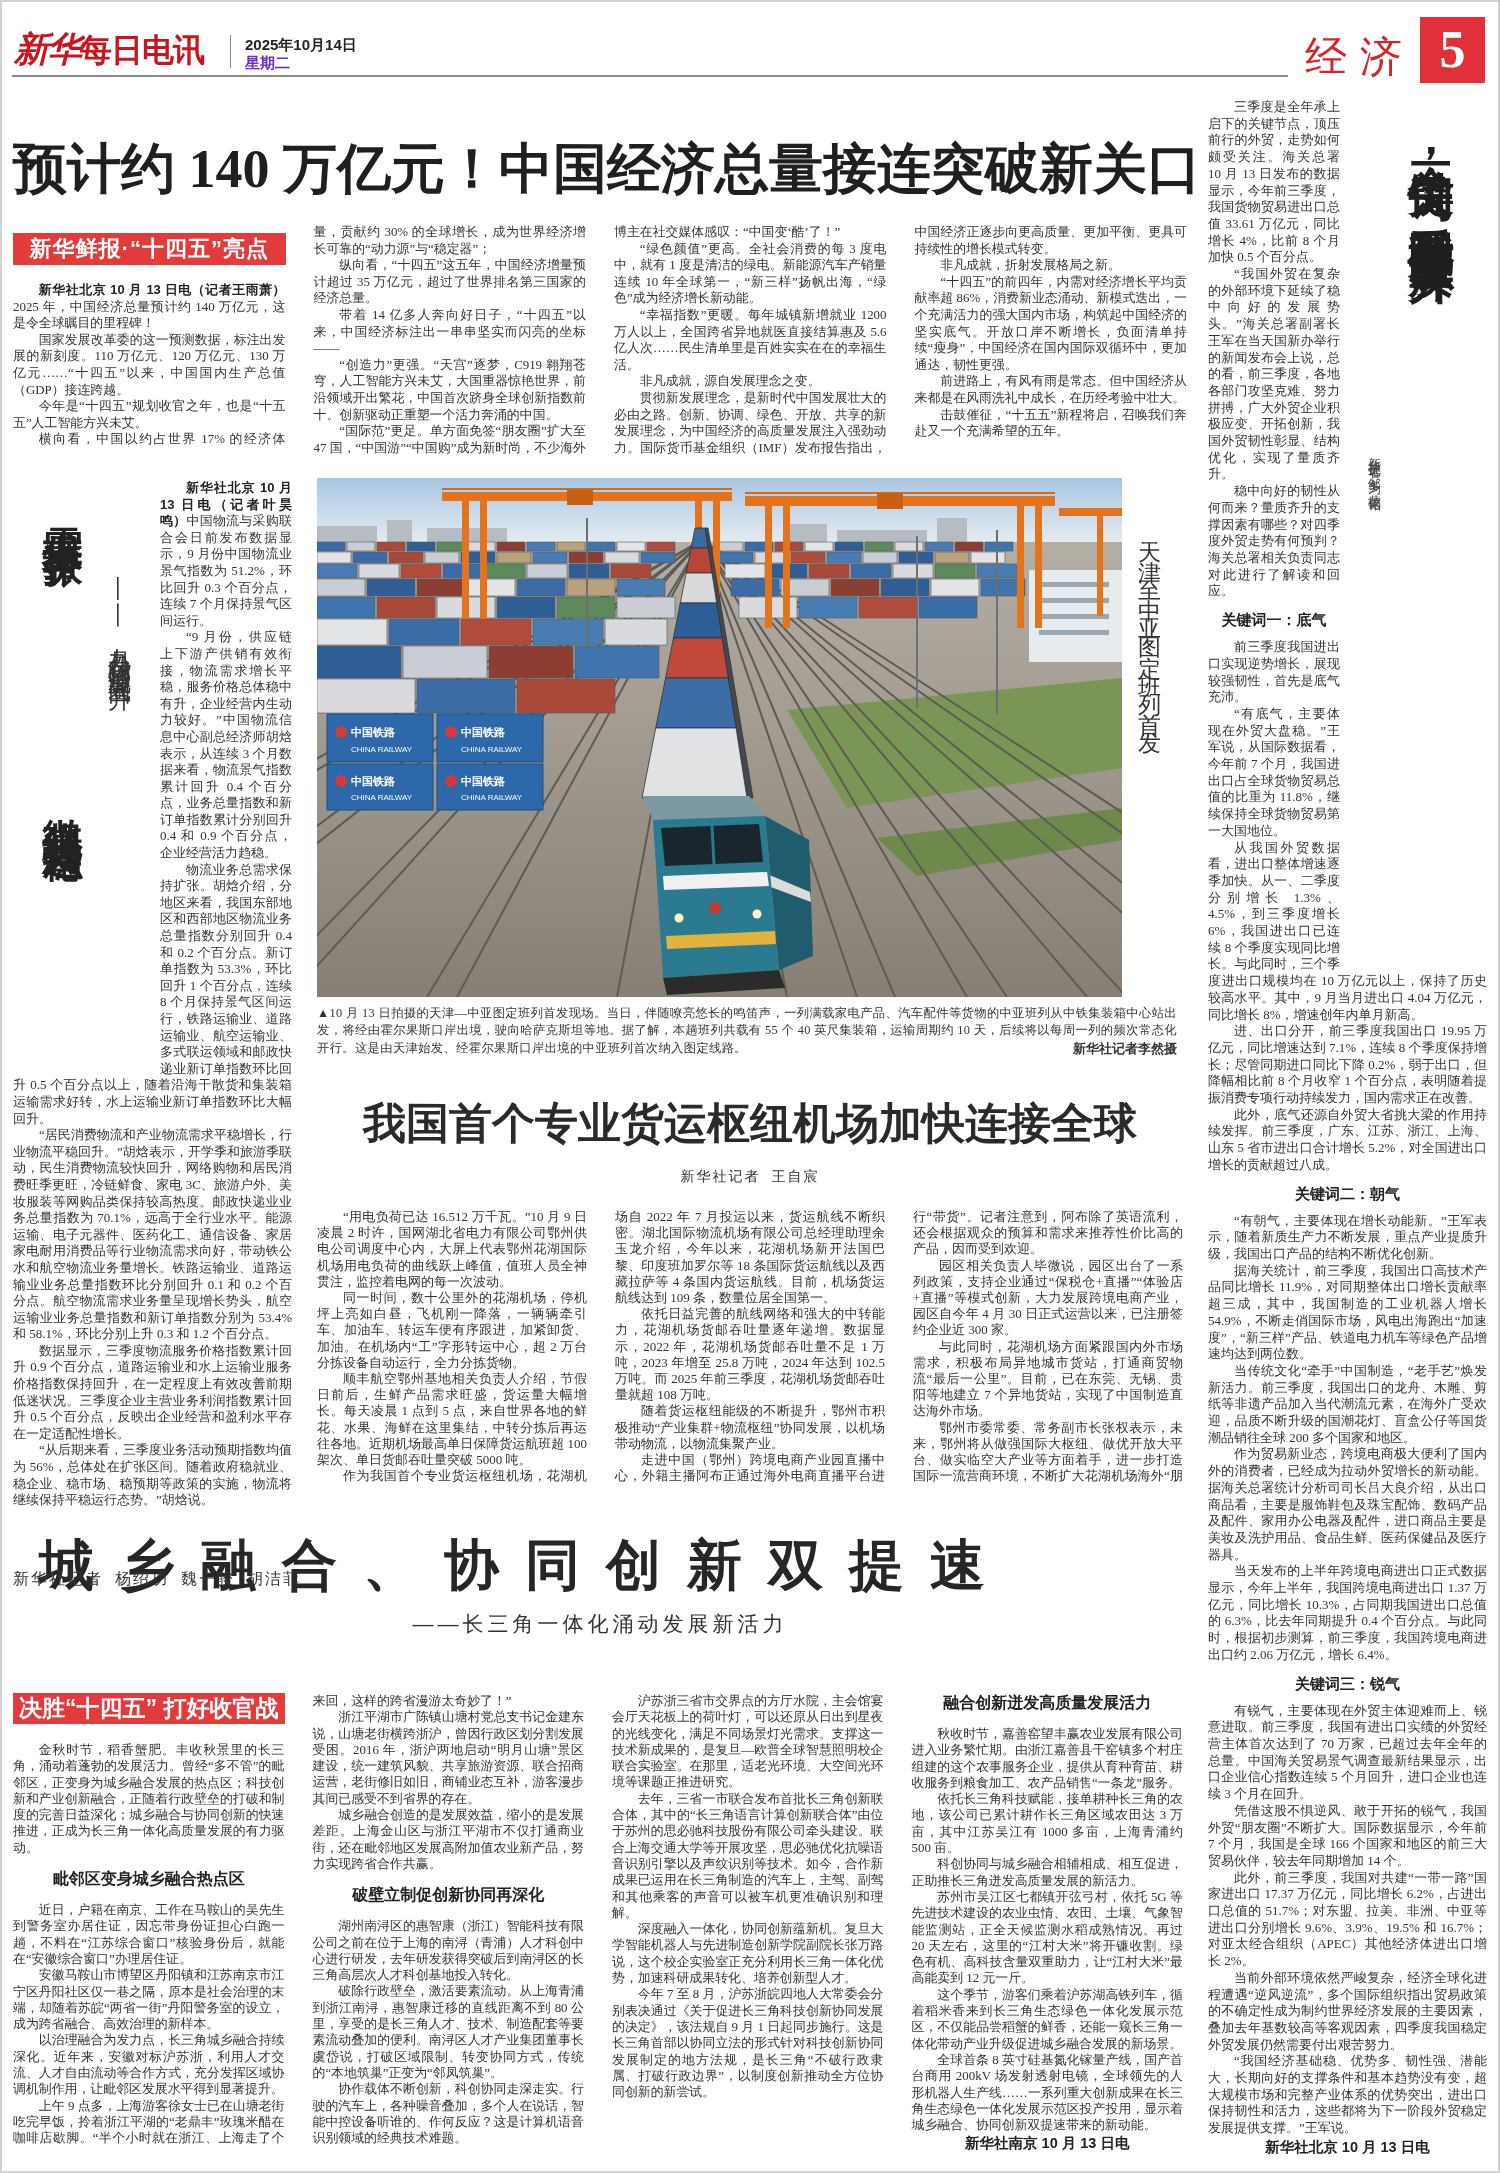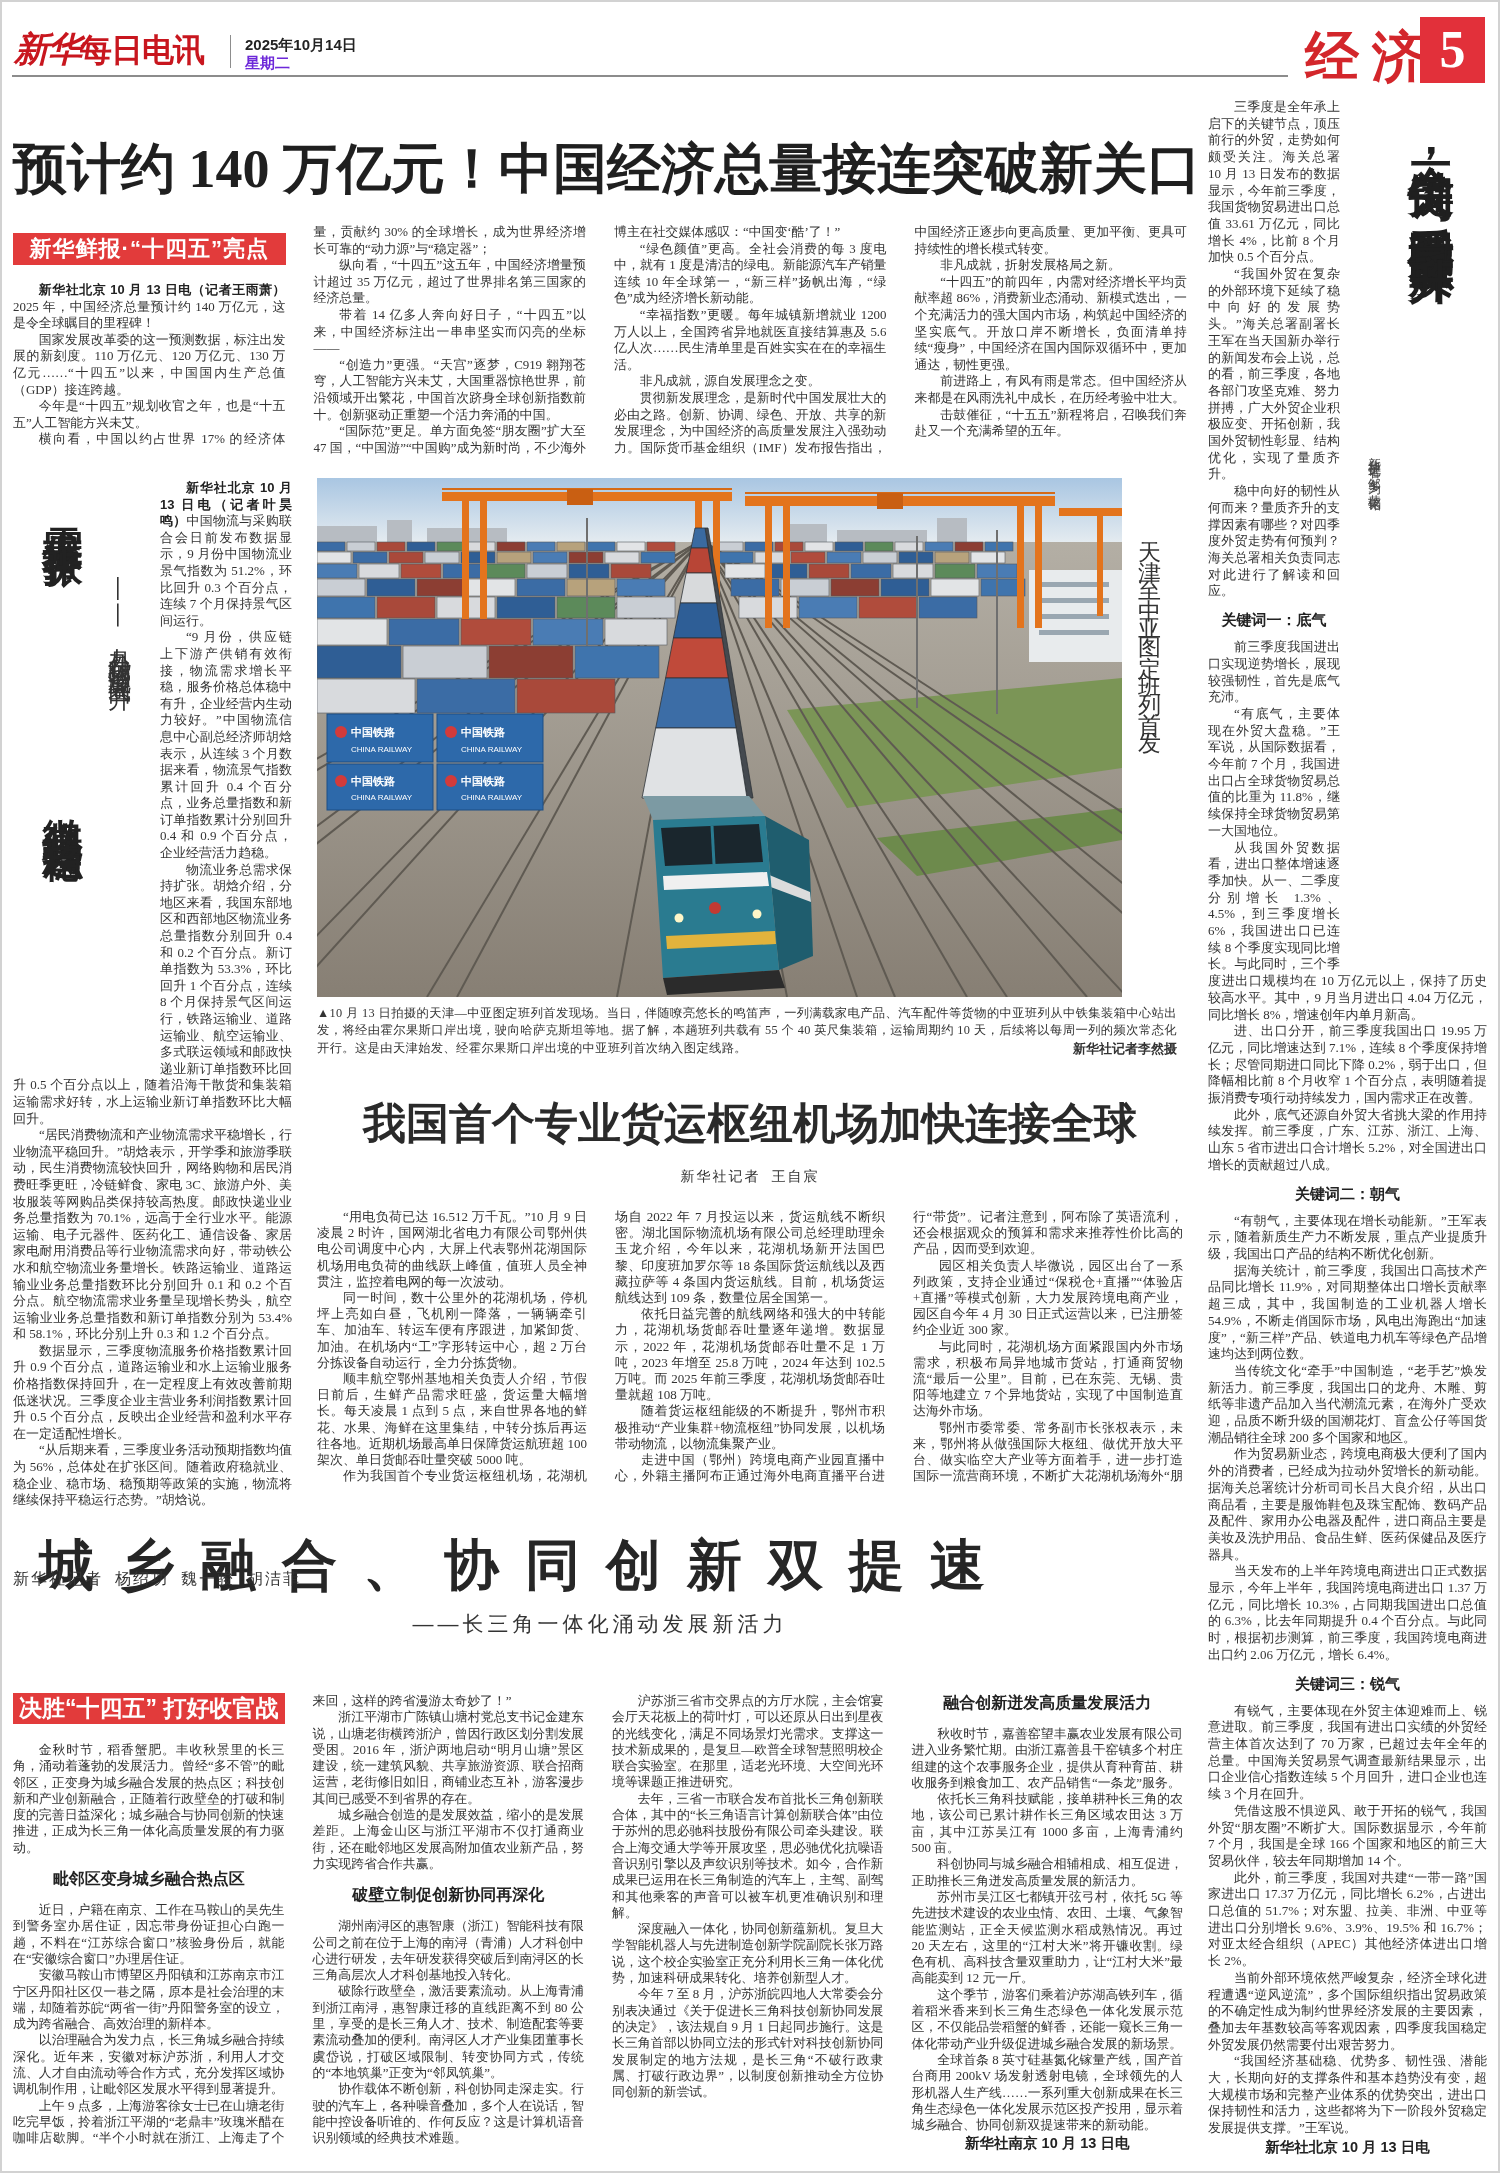--- a/index.html
+++ b/index.html
@@ -12,21 +12,21 @@
 p{margin:0}
 
 
 .logo{left:14px;top:30px;height:40px;line-height:40px;white-space:nowrap;color:#c8161e;font-weight:bold}
 .logo .la{font-size:35px;font-style:italic;letter-spacing:-2px}
 .logo .lb{font-size:32px;letter-spacing:-1px}
 .msep{left:230px;top:35px;width:1px;height:33px;background:#8d8d8d}
 .mdate{left:245px;top:36px;font-size:15px;font-weight:bold;color:#222;line-height:17px;white-space:nowrap}
 .mweek{left:245px;top:54px;font-size:15px;font-weight:bold;color:#6d28d9;line-height:17px}
 .mrule{left:12px;top:75px;width:1276px;height:2px;background:#8c8c8c}
-.msection{left:1305px;top:34px;font-size:54px;line-height:46px;font-weight:bold;color:#d3262b;letter-spacing:13px;white-space:nowrap}
+.msection{left:1305px;top:34px;font-size:42px;line-height:46px;font-weight:normal;color:#d3262b;letter-spacing:13px;white-space:nowrap}
 .mpage{left:1420px;top:17px;width:65px;height:66px;background:#e2303a;color:#fff;font-size:52px;line-height:66px;text-align:center;font-weight:bold}
 
 
 .txt{font-size:12.9px;color:#333;text-align:justify;orphans:1;widows:1}
 .txt p{text-indent:2em}
 .cols{column-fill:auto;overflow:hidden}
 .dl{font-family:"Liberation Sans","DejaVu Sans",sans-serif;font-weight:bold;color:#222}
 .enddl{text-align:center;text-indent:0 !important;font-family:"Liberation Sans","DejaVu Sans",sans-serif;font-weight:bold;font-size:14.5px;color:#222;margin-top:2px}
 .sub{text-align:center;text-indent:0 !important;font-family:"Liberation Sans","DejaVu Sans",sans-serif;font-weight:bold;color:#222;break-after:avoid}
 .banner{background:#e23b3b;color:#fff;text-align:center;font-family:"Liberation Sans","DejaVu Sans",sans-serif;font-weight:bold;break-inside:avoid;text-indent:0}

